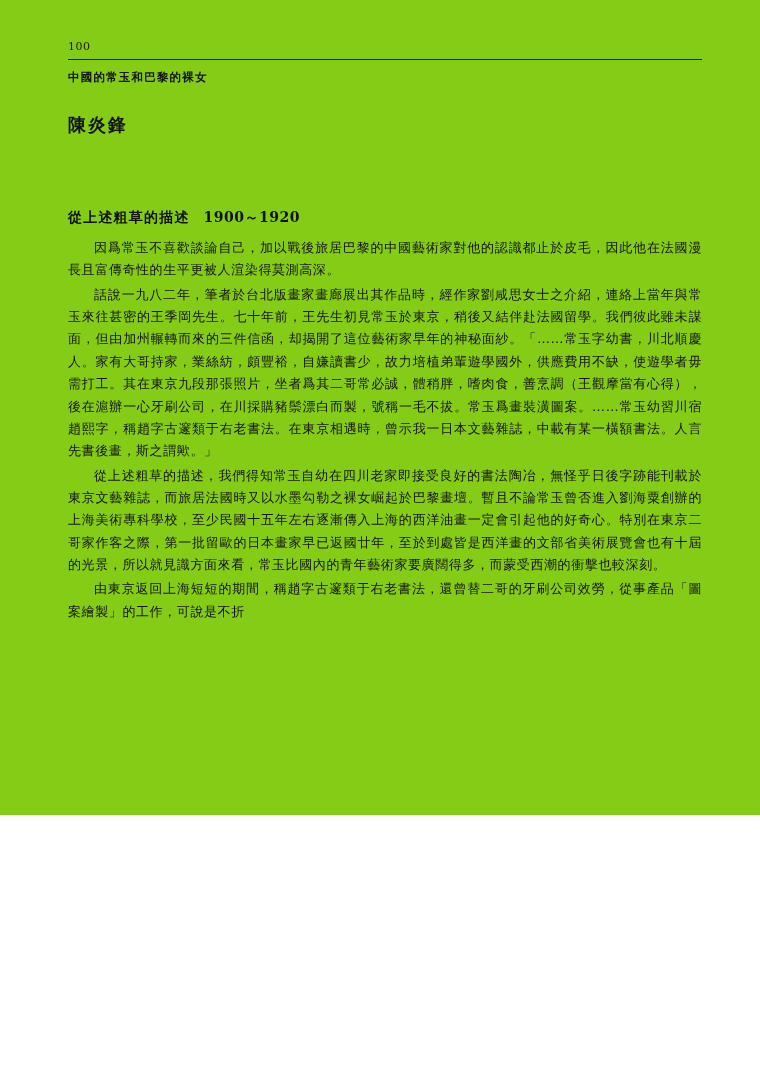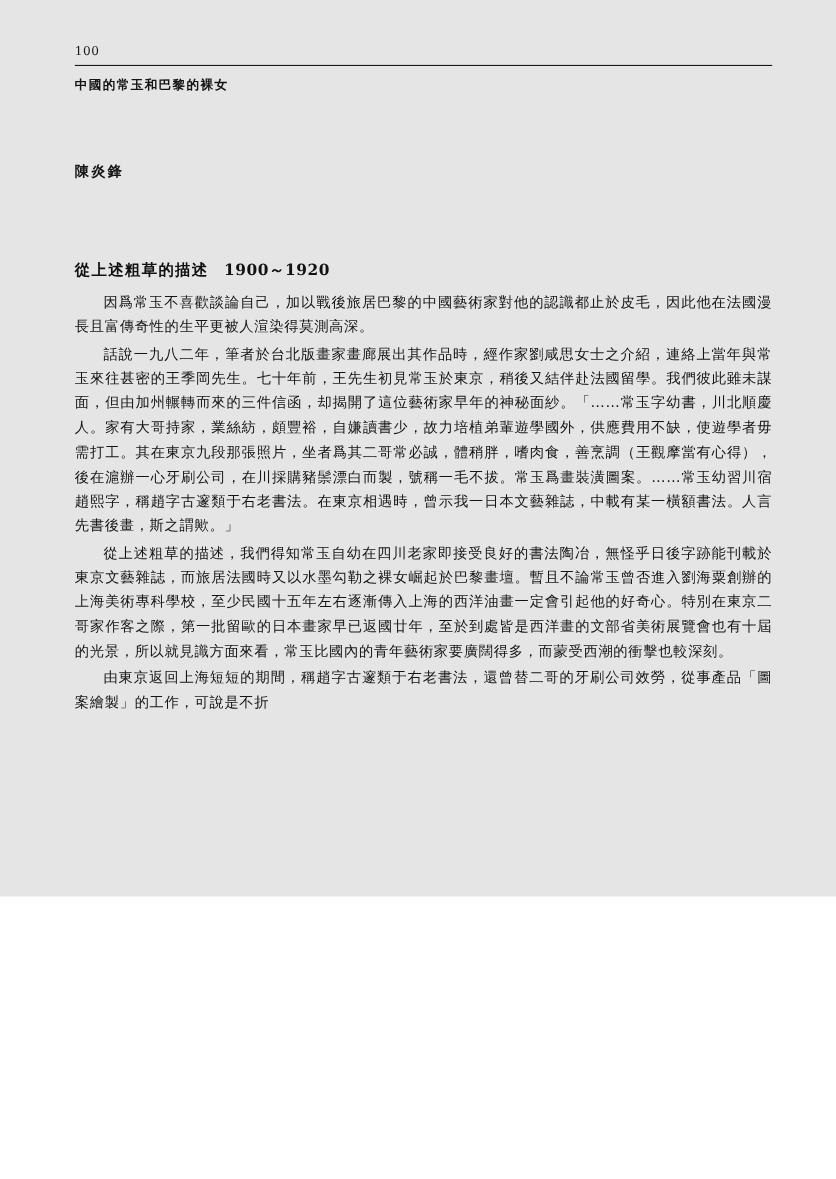--- a/index.html
+++ b/index.html
@@ -12,21 +12,21 @@
     height: 1072px;
     font-family: "DejaVu Sans", "Liberation Sans", sans-serif;
     color: #111;
     position: relative;
     overflow: hidden;
   }
   .page {
     position: relative;
     width: 760px;
     height: 815px;
-    background: #e5e5e5;
+    background: #84cc16;
     box-sizing: border-box;
     padding: 0;
   }
   .page-inner {
     position: absolute;
     left: 68px;
     right: 58px;
     top: 40px;
   }
   .folio {
@@ -40,33 +40,33 @@
     border: 0;
     border-top: 1.6px solid #1a1a1a;
     margin: 0 0 10px 0;
     height: 0;
   }
   .running-head {
     font-size: 11.5px;
     font-weight: bold;
     letter-spacing: 1.2px;
     color: #141414;
-    margin-bottom: 62px;
+    margin-bottom: 28px;
   }
   .doc-title {
     text-align: center;
     font-size: 30px;
     font-weight: bold;
     letter-spacing: 2px;
     color: #0d0d0d;
     margin: 0 0 34px 0;
     line-height: 1.25;
   }
   .byline {
-    font-size: 13px;
+    font-size: 18px;
     font-weight: bold;
     letter-spacing: 2px;
     color: #141414;
     margin: 0 0 72px 0;
   }
   .section-head {
     font-size: 14px;
     font-weight: bold;
     letter-spacing: 1.2px;
     color: #111;

